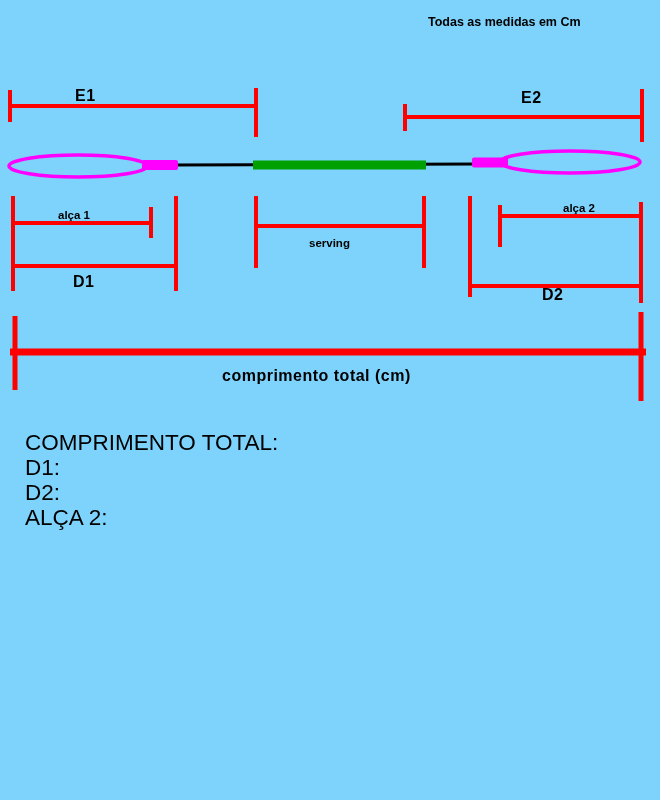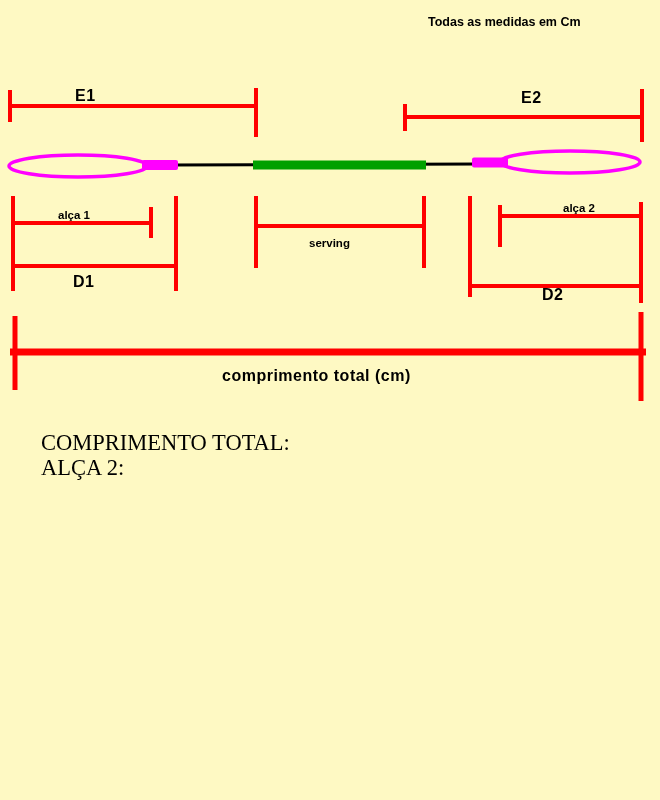--- a/index.html
+++ b/index.html
@@ -1,20 +1,20 @@
 <!DOCTYPE html>
 <html style="--c-dim: #ff0000; --c-loop: #ff00ff; --c-serving: #00a000; --c-string: #000000;"><head>
 <meta charset="utf-8">
 <style>
   html, body { margin: 0; padding: 0; background: #ffffff; }
   .page {
     position: relative;
     width: 660px;
     height: 800px;
-    background: #fef9c3;
+    background: #7dd3fc;
     overflow: hidden;
     font-family: "Liberation Sans", sans-serif;
   }
   svg.diagram { position: absolute; top: 0; left: 0; display: block; }
 
   
   .dim        { stroke: var(--c-dim, #ff0000); }
   .loop       { stroke: var(--c-loop, #ff00ff); fill: none; }
   .wrap       { fill: var(--c-loop, #ff00ff); }
   .serv-wrap  { fill: var(--c-serving, #00a000); }
@@ -24,28 +24,27 @@
     fill: #000000;
     font-family: "Liberation Sans", sans-serif;
     font-weight: bold;
   }
   .note   { font-size: 12.5px; }
   .lbl-lg { font-size: 16px; letter-spacing: 0.5px; }
   .lbl-sm { font-size: 11.5px; }
 
   .form {
     position: absolute;
-    left: 41px;
+    left: 25px;
     top: 430px;
     color: #000000;
     font-size: 22.5px;
     line-height: 25px;
     font-weight: 400;
     white-space: nowrap;
-    font-family: Liberation Serif, serif;
   }
   .form-line { height: 25px; }
 </style>
 </head>
 <body>
 
 <div class="page">
 
   <svg class="diagram" width="660" height="410" viewBox="0 0 660 410">
 
@@ -110,16 +109,18 @@
     <g>
       <line class="dim" x1="15" y1="316" x2="15" y2="390" stroke-width="5"></line>
       <line class="dim" x1="10" y1="352" x2="646" y2="352" stroke-width="7"></line>
       <line class="dim" x1="641" y1="312" x2="641" y2="401" stroke-width="5"></line>
       <text class="lbl-lg" x="222" y="381">comprimento total (cm)</text>
     </g>
   </svg>
 
   <div class="form">
     <div class="form-line">COMPRIMENTO TOTAL:</div>
+    <div class="form-line">D1:</div>
+    <div class="form-line">D2:</div>
     <div class="form-line">ALÇA 2:</div>
   </div>
 
 </div>
 
 </body></html>

